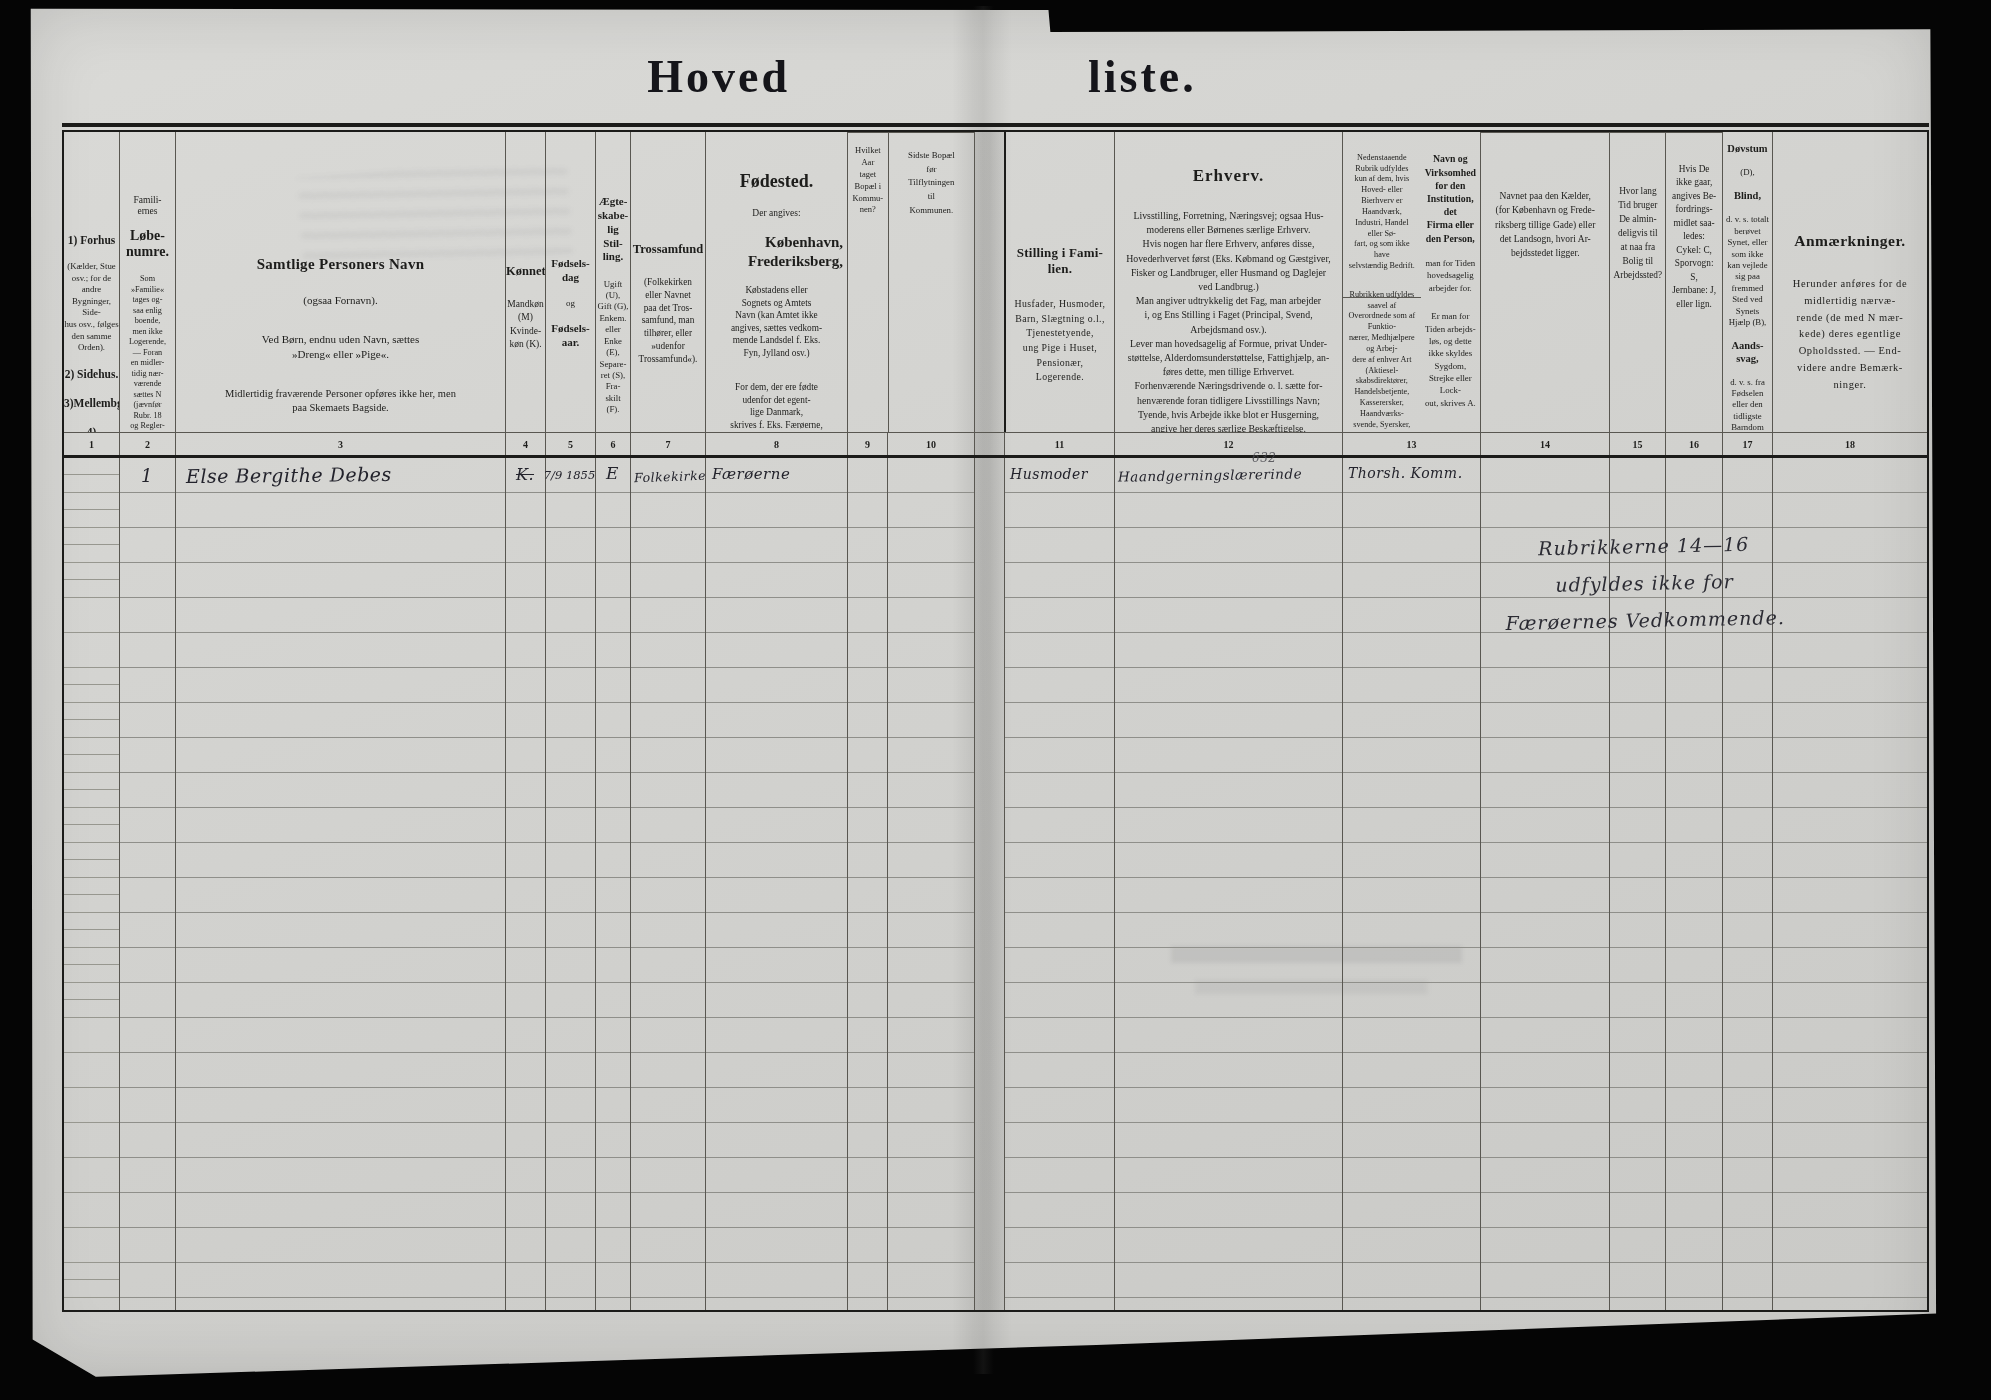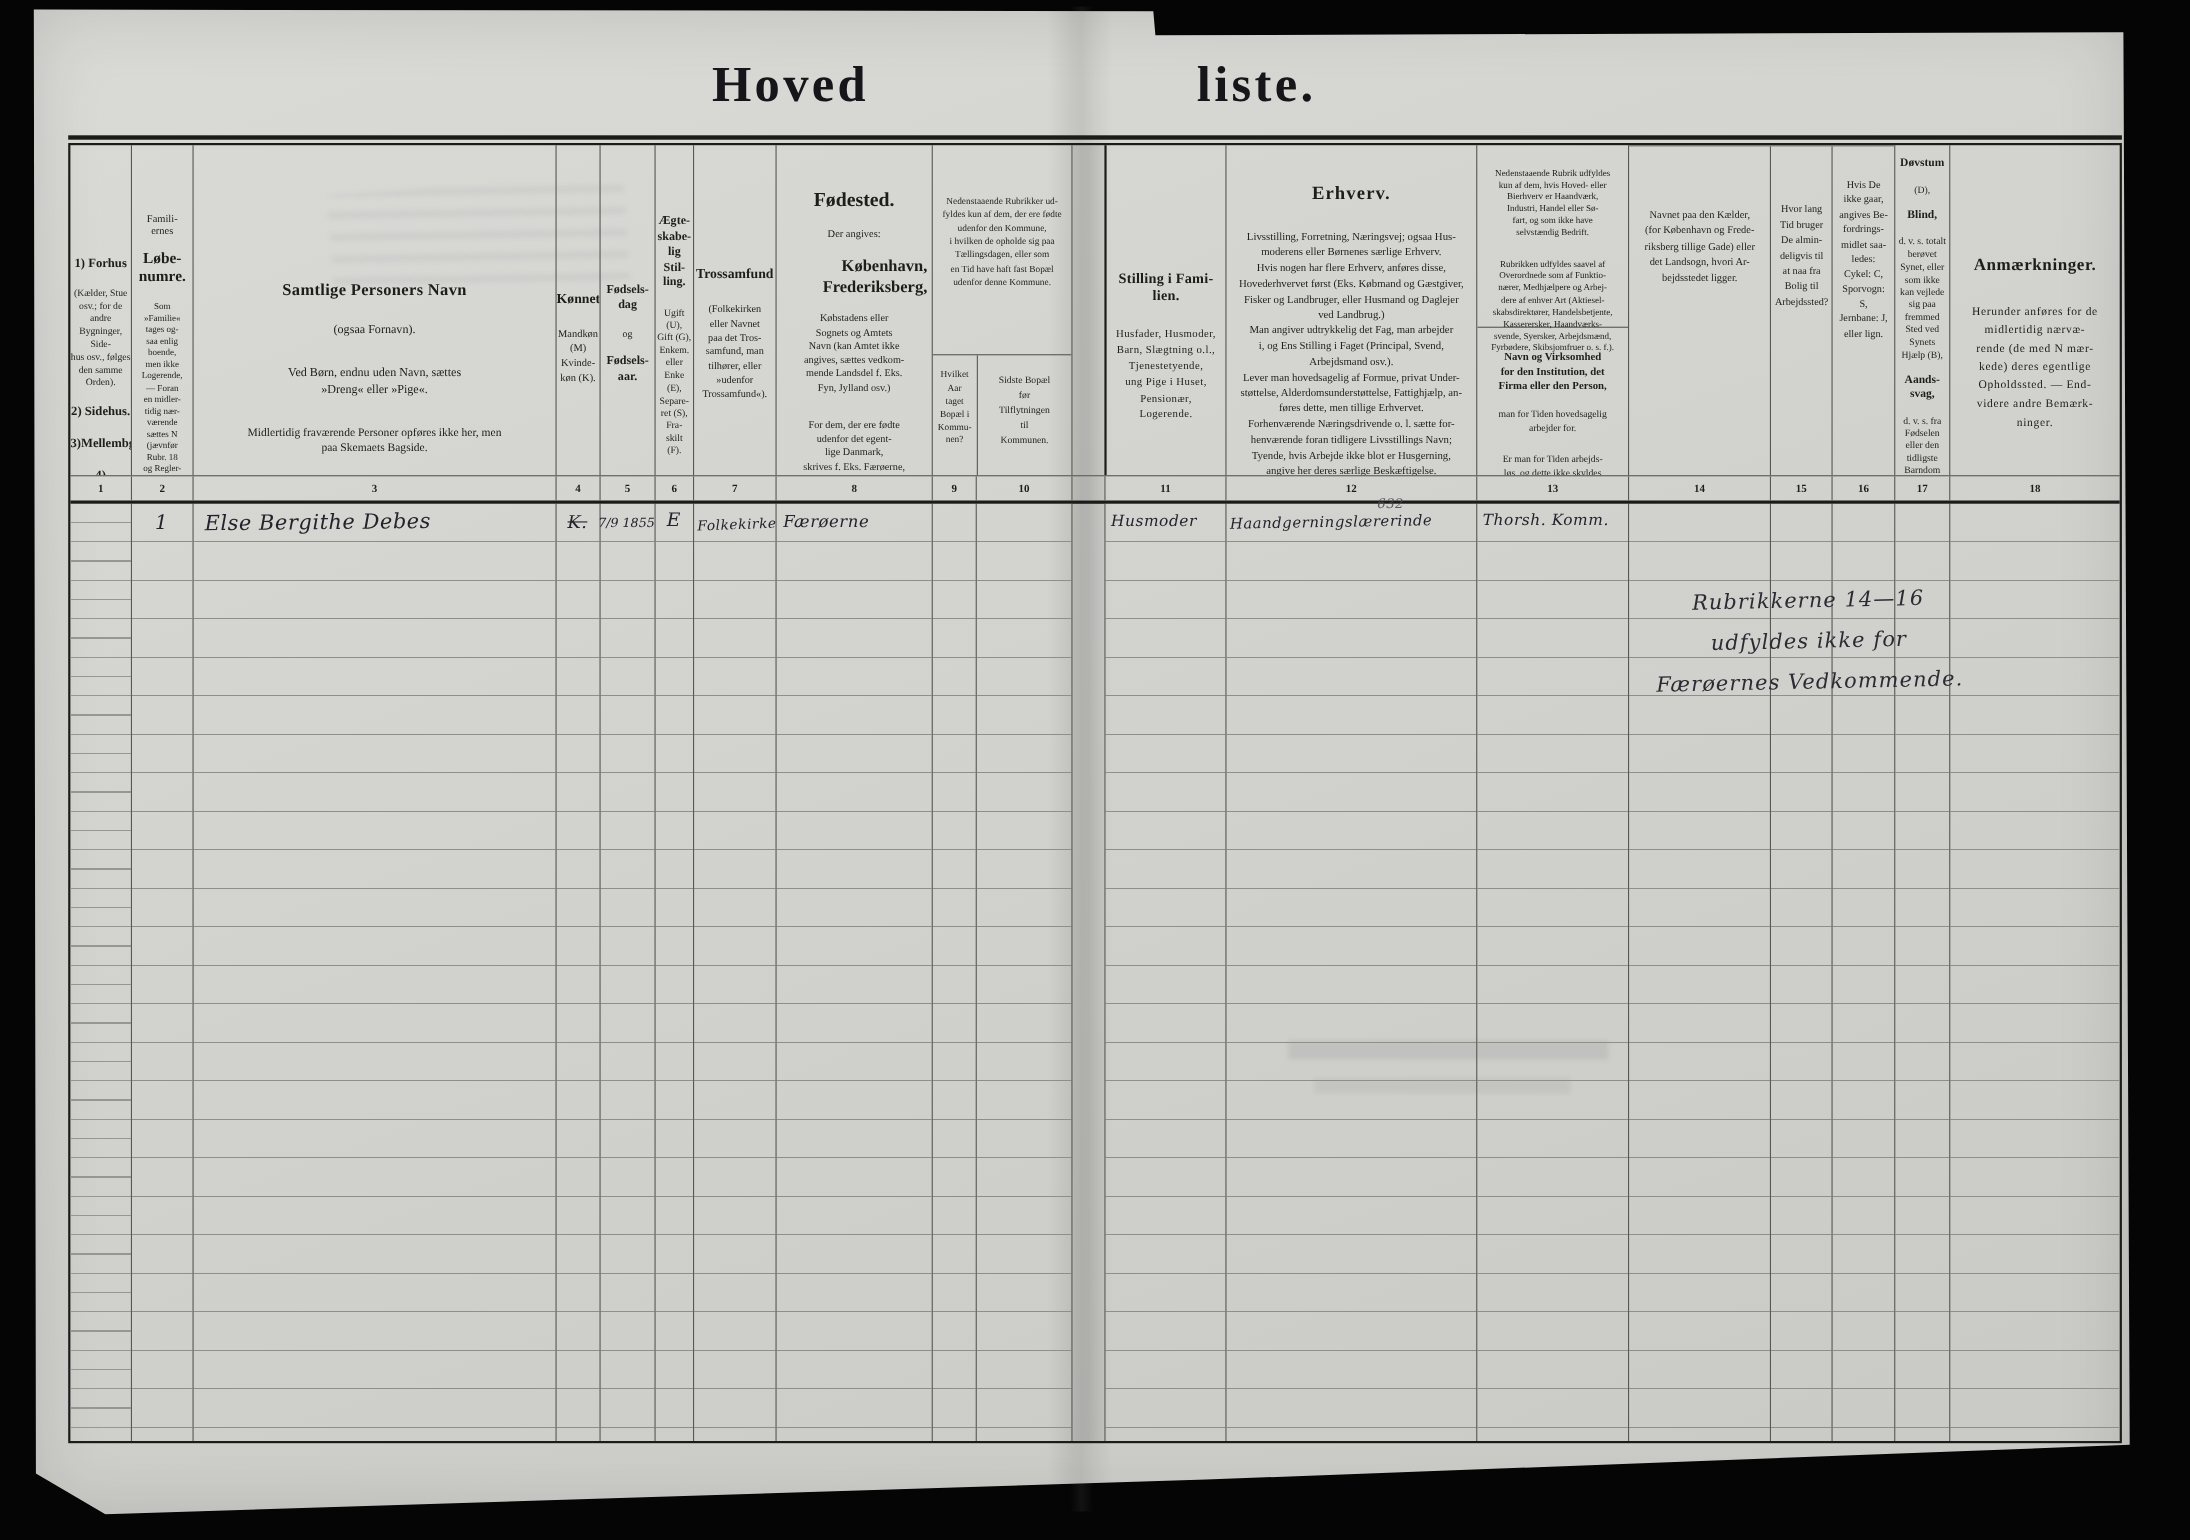--- a/index.html
+++ b/index.html
@@ -76,21 +76,21 @@
   .hc8 .t2{font-size:9.5px;}
   .hc8 .t3{font-size:15px;line-height:1.3;text-align:right;}
   .hc8 .t5{margin-top:9px;}
   .g910 .hgtext{height:190px;padding:44px 8px 0;font-size:8.5px;line-height:1.45;}
   .g910 .c9{width:40px;padding-top:12px;font-size:8.5px;line-height:1.4;}
   .g910 .c10{width:87px;border-left:1px solid var(--line);padding-top:16px;font-size:8.8px;line-height:1.55;}
   .hc11{padding-top:98px;font-size:9.8px;line-height:1.5;letter-spacing:.4px;}
   .hc11 .t1{font-size:13px;line-height:1.25;letter-spacing:.2px;margin-bottom:5px;}
   .hc12{padding:18px 9px 0;font-size:9.8px;line-height:1.45;}
   .hc12 .t1{font-size:17px;letter-spacing:1px;margin-bottom:6px;}
-  .hc13{padding:0 !important;display:flex;flex-direction:column;}
+  .hc13{padding:0 !important;display:flex;flex-direction:row;}
   .hc13 .top{height:166px;border-bottom:1px solid var(--line);padding:10px 4px 0;font-size:8.2px;line-height:1.32;white-space:pre-line;}
   .hc13 .bot{flex:1;padding:8px 4px 0;font-size:8.8px;line-height:1.4;white-space:pre-line;}
   .hc13 .bt{font-size:9.8px;font-weight:bold;display:block;line-height:1.35;}
   .g1416 .hgtext{height:106px;padding:14px 10px 0;font-size:8.5px;line-height:1.5;}
   .g1416 .c14{width:129px;padding:56px 6px 0;font-size:9.5px;line-height:1.5;}
   .g1416 .c15{width:56px;border-left:1px solid var(--line);padding:52px 2px 0;font-size:9.3px;line-height:1.5;}
   .g1416 .c16{width:57px;border-left:1px solid var(--line);padding:30px 2px 0;font-size:9.3px;line-height:1.45;}
   .hc17{font-size:8.8px;line-height:1.3;}
   .hc17 .bb{font-size:10.5px;line-height:1.2;}
   .hc18{padding:82px 10px 0;}
@@ -242,27 +242,20 @@
         <span class="s t5">For dem, der ere fødte
 udenfor det egent-
 lige Danmark,
 skrives f. Eks. Færøerne,
 Island, Grønland, Dansk
 Vestindien eller ved-
 kommende fremmede
 Lands Navn.</span>
       </div>
       <div class="hc hg g910" style="width:127px">
-        <div class="hgtext">Nedenstaaende Rubrikker ud-
-fyldes kun af dem, der ere fødte
-udenfor den Kommune,
-i hvilken de opholde sig paa
-Tællingsdagen, eller som
-en Tid have haft fast Bopæl
-udenfor denne Kommune.</div>
         <div class="hgsub">
           <div class="c9">Hvilket
 Aar
 taget
 Bopæl i
 Kommu-
 nen?</div>
           <div class="c10">Sidste Bopæl
 før
 Tilflytningen

